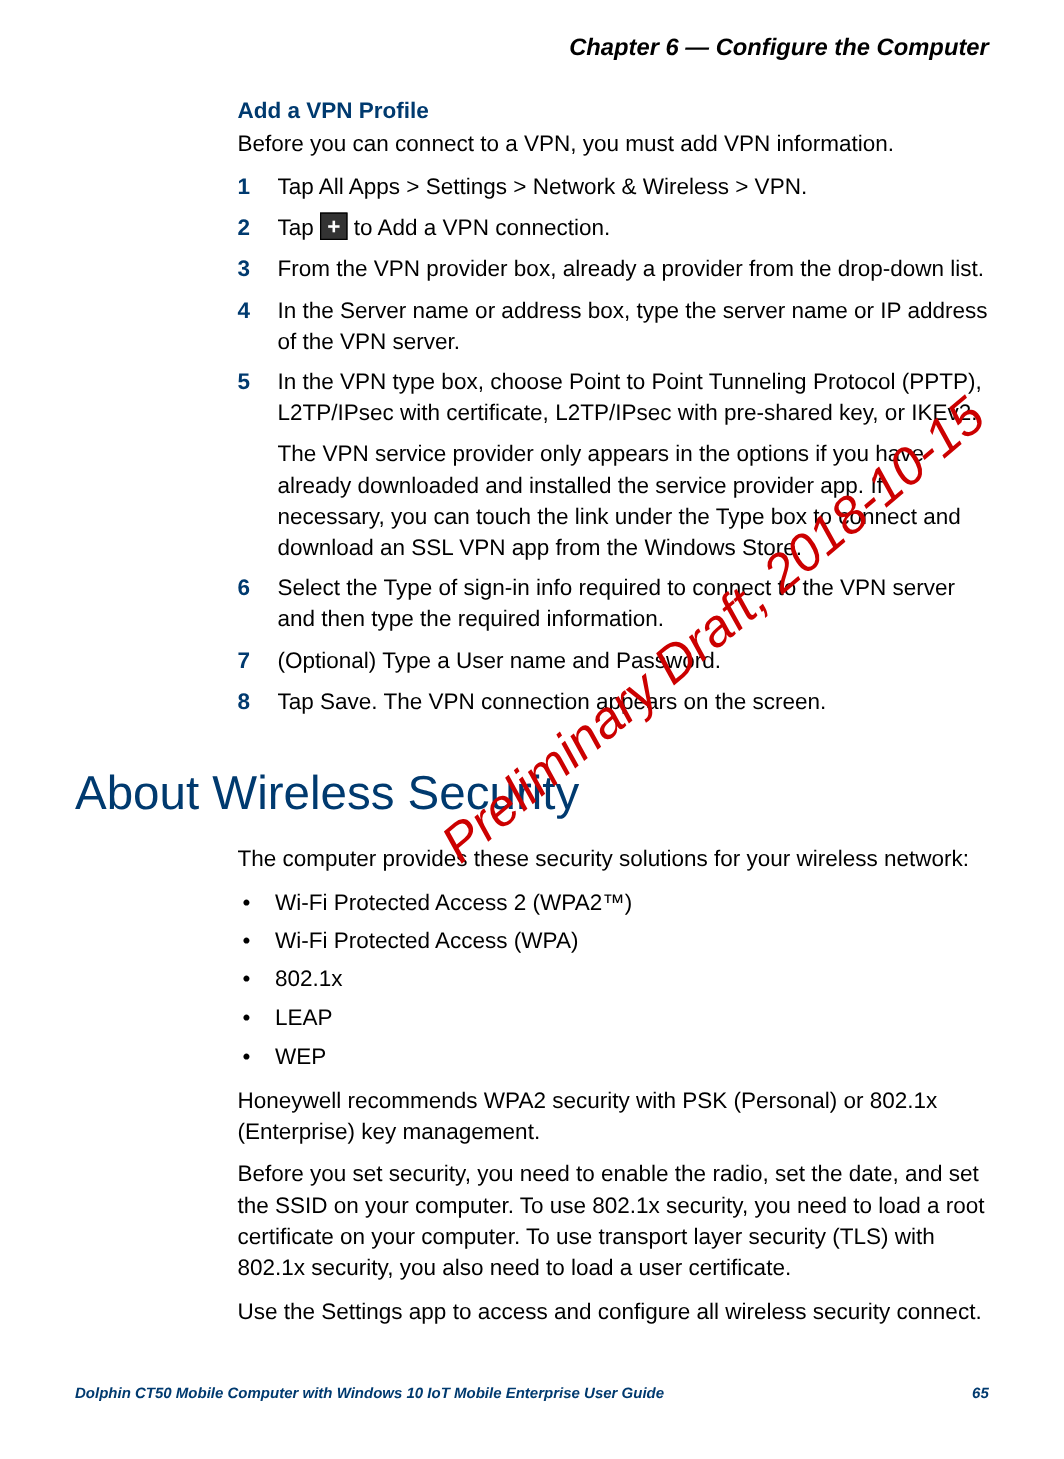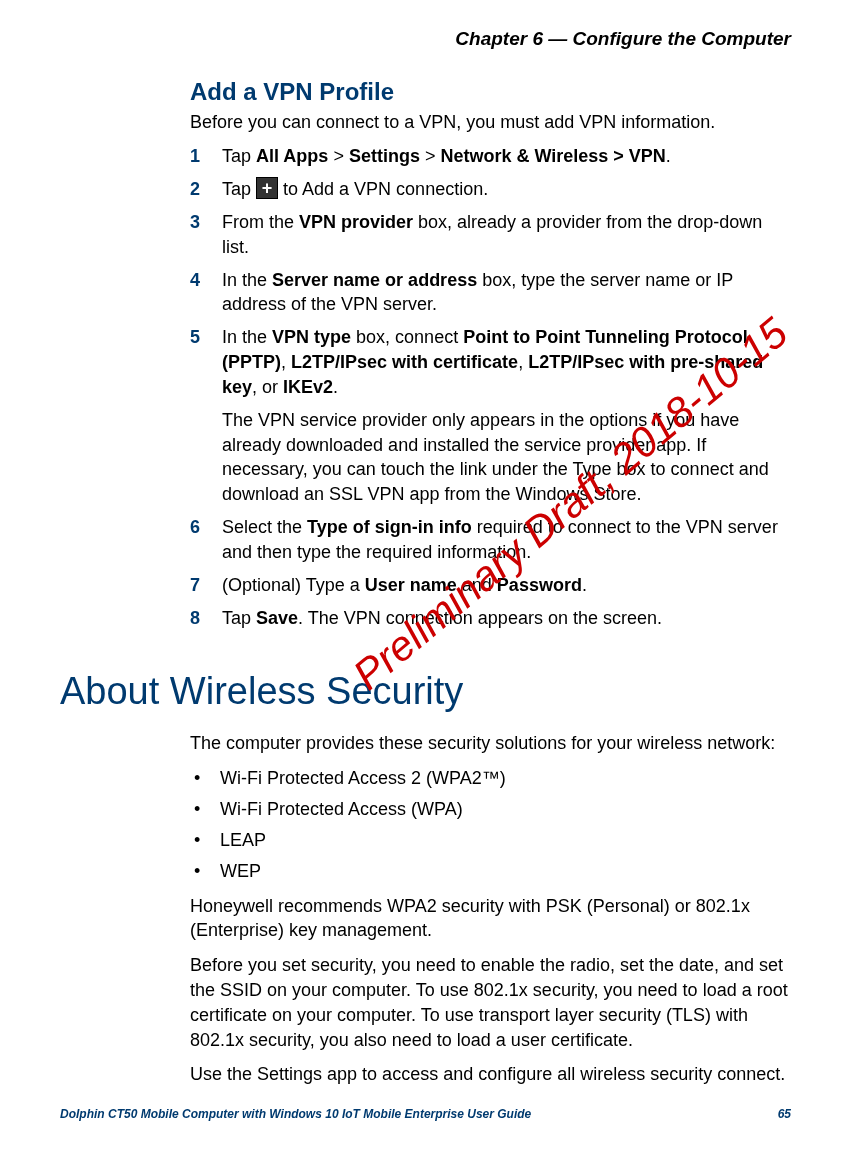--- a/index.html
+++ b/index.html
@@ -17,21 +17,21 @@
       font-style: italic;
       font-weight: bold;
       font-size: 19px;
       margin-bottom: 28px;
     }
     .content-column {
       margin-left: 130px;
     }
     .section-title {
       color: #003a6f;
-      font-size: 24px;
+      font-size: 18px;
       font-weight: bold;
       margin-bottom: 4px;
     }
     .intro-text {
       font-size: 18px;
       line-height: 1.35;
       margin-bottom: 10px;
     }
     .ordered-list {
       list-style: none;
@@ -123,21 +123,21 @@
       left: 295px;
       font-size: 42px;
       font-style: italic;
       color: #cc0000;
       transform: rotate(-40deg);
       transform-origin: center;
       pointer-events: none;
       font-family: Arial, sans-serif;
       white-space: nowrap;
     }
-    b { font-weight: bold; }
+    b { font-weight: normal; }
   </style>
 </head>
 <body>
 
 <div class="running-head">Chapter 6 — Configure the Computer</div>
 
 <div class="content-column">
 
   <div class="section-title">Add a VPN Profile</div>
   <div class="intro-text">Before you can connect to a VPN, you must add VPN information.</div>
@@ -149,21 +149,21 @@
     <li>
       <span>Tap </span><span class="plus-icon">+</span><span> to Add a VPN connection.</span>
     </li>
     <li>
       <span>From the </span><b>VPN provider</b><span> box, already a provider from the drop-down list.</span>
     </li>
     <li>
       <span>In the </span><b>Server name or address</b><span> box, type the server name or IP address of the VPN server.</span>
     </li>
     <li>
-      <span>In the </span><b>VPN type</b><span> box, connect </span><b>Point to Point Tunneling Protocol (PPTP)</b><span>, </span><b>L2TP/IPsec with certificate</b><span>, </span><b>L2TP/IPsec with pre-shared key</b><span>, or </span><b>IKEv2</b><span>.</span>
+      <span>In the </span><b>VPN type</b><span> box, choose </span><b>Point to Point Tunneling Protocol (PPTP)</b><span>, </span><b>L2TP/IPsec with certificate</b><span>, </span><b>L2TP/IPsec with pre-shared key</b><span>, or </span><b>IKEv2</b><span>.</span>
       <span class="sub-para">The VPN service provider only appears in the options if you have already downloaded and installed the service provider app. If necessary, you can touch the link under the Type box to connect and download an SSL VPN app from the Windows Store.</span>
     </li>
     <li>
       <span>Select the </span><b>Type of sign-in info</b><span> required to connect to the VPN server and then type the required information.</span>
     </li>
     <li>
       <span>(Optional) Type a </span><b>User name</b><span> and </span><b>Password</b><span>.</span>
     </li>
     <li>
       <span>Tap </span><b>Save</b><span>. The VPN connection appears on the screen.</span>
@@ -171,20 +171,21 @@
   </ol>
 </div>
 
 <div class="h1-section">About Wireless Security</div>
 
 <div class="content-column">
   <div class="body-para">The computer provides these security solutions for your wireless network:</div>
   <ul class="bullet-list">
     <li>Wi-Fi Protected Access 2 (WPA2™)</li>
     <li>Wi-Fi Protected Access (WPA)</li>
+    <li>802.1x</li>
     <li>LEAP</li>
     <li>WEP</li>
   </ul>
   <div class="body-para">Honeywell recommends WPA2 security with PSK (Personal) or 802.1x (Enterprise) key management.</div>
   <div class="body-para">Before you set security, you need to enable the radio, set the date, and set the SSID on your computer. To use 802.1x security, you need to load a root certificate on your computer. To use transport layer security (TLS) with 802.1x security, you also need to load a user certificate.</div>
   <div class="body-para">Use the Settings app to access and configure all wireless security connect.</div>
 </div>
 
 <div class="watermark">Preliminary Draft, 2018-10-15</div>
 

